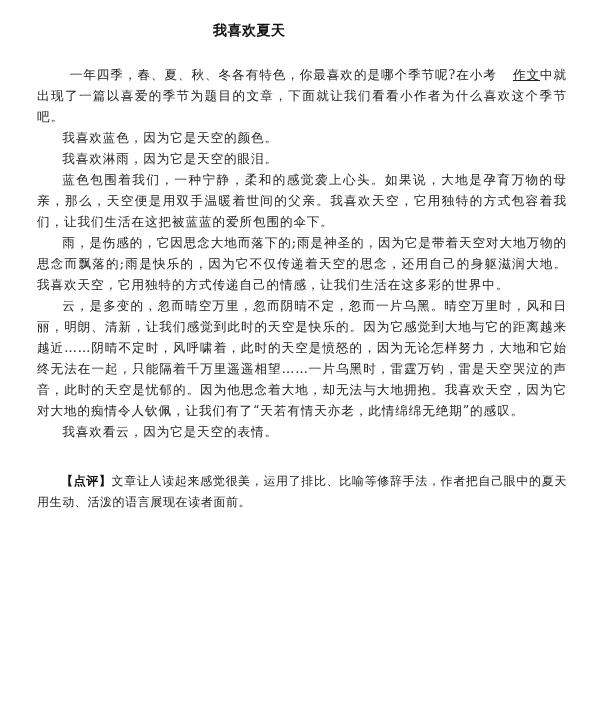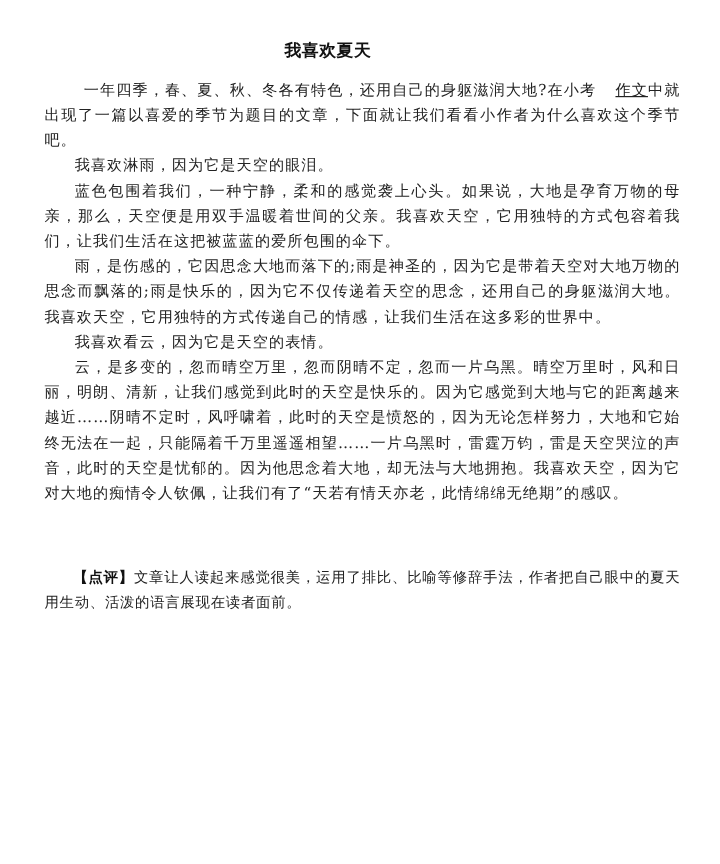--- a/index.html
+++ b/index.html
@@ -16,29 +16,28 @@
     color: #222222;
   }
   .page {
     position: absolute;
     left: 37px;
     top: 0;
     width: 530px;
   }
   .title {
     position: absolute;
-    left: 200px;
+    left: 176px;
     top: 22px;
     font-family: "DejaVu Sans", "Liberation Sans", sans-serif;
     font-weight: bold;
     font-size: 14px;
     letter-spacing: 0.5px;
     color: #111111;
     white-space: nowrap;
-    margin-top: 12px;
   }
   .body {
     position: absolute;
     top: 64px;
     left: 0;
     width: 530px;
     font-size: 12.6px;
     line-height: 21px;
     letter-spacing: 0.9px;
     text-align: justify;
@@ -74,22 +73,23 @@
     color: #111111;
   }
 </style>
 </head>
 <body>
 
 <div class="page">
   <div class="title">我喜欢夏天</div>
 
   <div class="body">
-    <p class="first"><span>一年四季，春、夏、秋、冬各有特色，还用自己的身躯滋润大地?在小考</span><span class="link">作文</span><span>中就出现了一篇以喜爱的季节为题目的文章，下面就让我们看看小作者为什么喜欢这个季节吧。</span></p>
+    <p class="first"><span>一年四季，春、夏、秋、冬各有特色，你最喜欢的是哪个季节呢?在小考</span><span class="link">作文</span><span>中就出现了一篇以喜爱的季节为题目的文章，下面就让我们看看小作者为什么喜欢这个季节吧。</span></p>
+    <p>我喜欢蓝色，因为它是天空的颜色。</p>
     <p>我喜欢淋雨，因为它是天空的眼泪。</p>
     <p>蓝色包围着我们，一种宁静，柔和的感觉袭上心头。如果说，大地是孕育万物的母亲，那么，天空便是用双手温暖着世间的父亲。我喜欢天空，它用独特的方式包容着我们，让我们生活在这把被蓝蓝的爱所包围的伞下。</p>
     <p>雨，是伤感的，它因思念大地而落下的;雨是神圣的，因为它是带着天空对大地万物的思念而飘落的;雨是快乐的，因为它不仅传递着天空的思念，还用自己的身躯滋润大地。我喜欢天空，它用独特的方式传递自己的情感，让我们生活在这多彩的世界中。</p>
+    <p>云，是多变的，忽而晴空万里，忽而阴晴不定，忽而一片乌黑。晴空万里时，风和日丽，明朗、清新，让我们感觉到此时的天空是快乐的。因为它感觉到大地与它的距离越来越近……阴晴不定时，风呼啸着，此时的天空是愤怒的，因为无论怎样努力，大地和它始终无法在一起，只能隔着千万里遥遥相望……一片乌黑时，雷霆万钧，雷是天空哭泣的声音，此时的天空是忧郁的。因为他思念着大地，却无法与大地拥抱。我喜欢天空，因为它对大地的痴情令人钦佩，让我们有了“天若有情天亦老，此情绵绵无绝期”的感叹。</p>
     <p>我喜欢看云，因为它是天空的表情。</p>
-    <p>云，是多变的，忽而晴空万里，忽而阴晴不定，忽而一片乌黑。晴空万里时，风和日丽，明朗、清新，让我们感觉到此时的天空是快乐的。因为它感觉到大地与它的距离越来越近……阴晴不定时，风呼啸着，此时的天空是愤怒的，因为无论怎样努力，大地和它始终无法在一起，只能隔着千万里遥遥相望……一片乌黑时，雷霆万钧，雷是天空哭泣的声音，此时的天空是忧郁的。因为他思念着大地，却无法与大地拥抱。我喜欢天空，因为它对大地的痴情令人钦佩，让我们有了“天若有情天亦老，此情绵绵无绝期”的感叹。</p>
   </div>
 
   <div class="comment"><span class="tag">【点评】</span><span>文章让人读起来感觉很美，运用了排比、比喻等修辞手法，作者把自己眼中的夏天用生动、活泼的语言展现在读者面前。</span></div>
 </div>
 
 </body></html>

